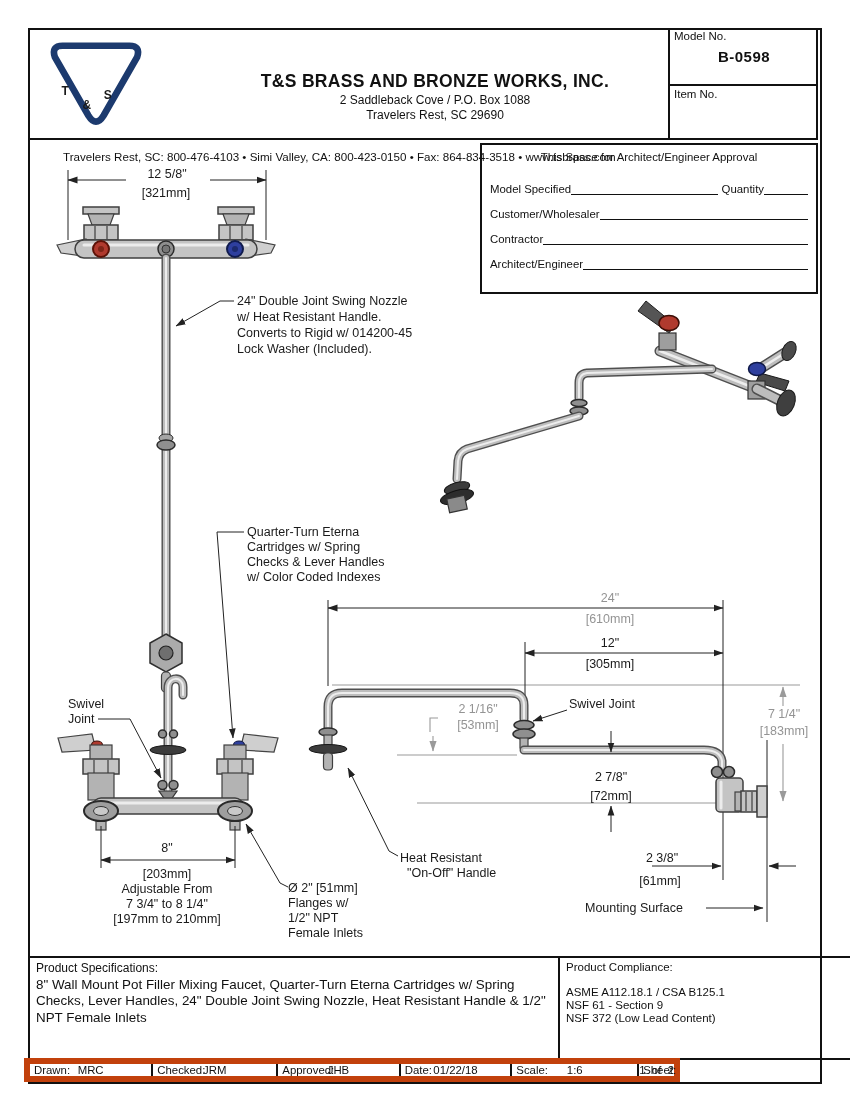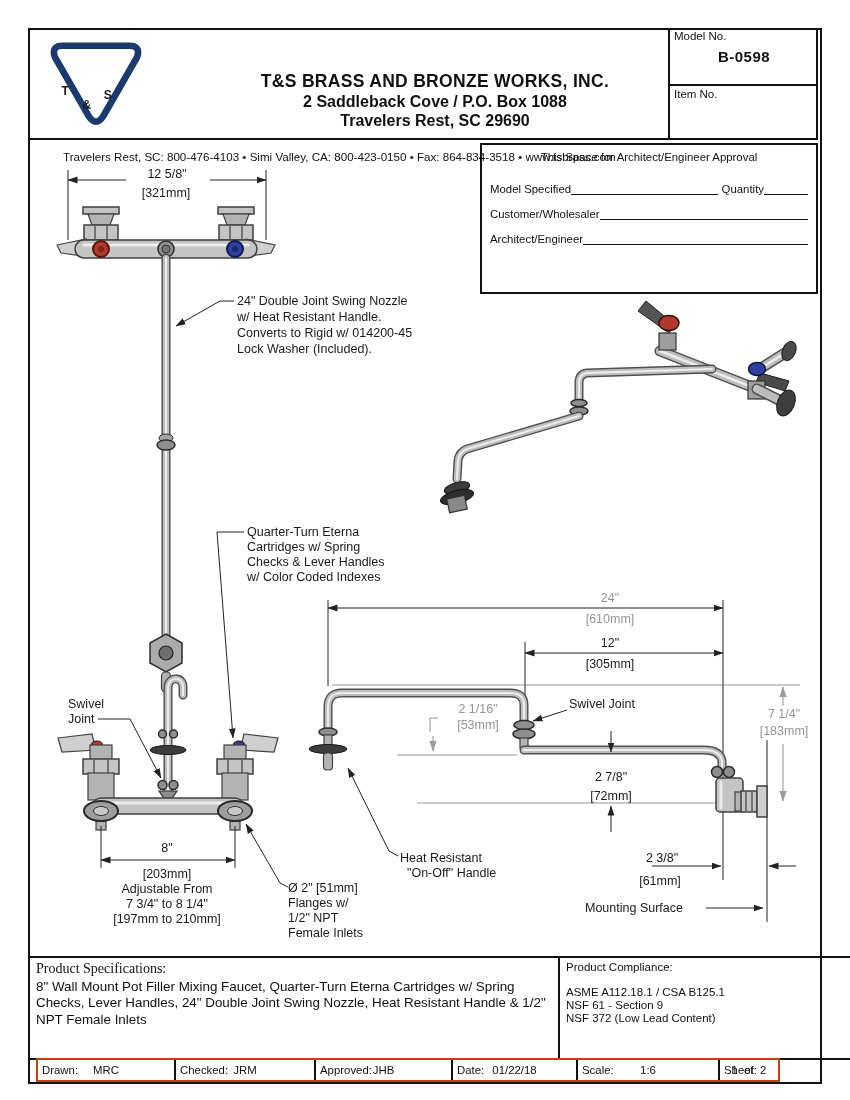--- a/index.html
+++ b/index.html
@@ -3,39 +3,39 @@
 <meta charset="utf-8">
 <style>
   html,body{margin:0;padding:0;background:#fff;}
   #page{position:relative;width:850px;height:1100px;background:#fff;font-family:"Liberation Sans",sans-serif;color:#111;overflow:hidden;}
   .abs{position:absolute;}
   #page-border{left:28px;top:28px;width:790px;height:1052px;border:2px solid #111;}
   
   #header-box{left:28px;top:28px;width:790px;height:112px;border:2px solid #111;box-sizing:border-box;}
   #company-block{left:165px;top:41px;width:480px;text-align:center;}
   #company-name{font-size:17.5px;font-weight:bold;letter-spacing:.3px;}
-  .addr{font-size:16px;font-weight:bold;margin-top:1px;}
+  .addr{font-size:12px;font-weight:normal;margin-top:1px;}
   #contact-line{left:33px;top:120px;width:635px;font-size:11.6px;}
   #model-box{left:668px;top:28px;width:150px;height:112px;border-left:2px solid #111;box-sizing:border-box;}
   .mb-cell{position:relative;box-sizing:border-box;padding:2px 4px;font-size:11.5px;}
   #model-cell{height:58px;border-bottom:2px solid #111;}
   #model-value{text-align:center;font-size:15px;font-weight:bold;margin-top:6px;letter-spacing:.5px;}
   
   #approval-box{left:480px;top:143px;width:338px;height:151px;border:2px solid #111;box-sizing:border-box;padding:6px 8px 4px 8px;font-size:11.4px;background:transparent;}
   #approval-title{text-align:center;margin-bottom:7px;}
   .arow{display:flex;align-items:flex-end;height:25px;}
   .ul{border-bottom:1px solid #111;height:12px;}
   
   #specs-box{left:28px;top:956px;width:532px;height:104px;border:2px solid #111;box-sizing:border-box;padding:3px 6px;}
-  #specs-title{font-size:14px;font-family:Liberation Serif, serif;}
+  #specs-title{font-size:12px;}
   #specs-text{font-size:13.4px;line-height:1.22;margin-top:2px;}
   #compliance-box{left:558px;top:956px;width:308px;height:104px;border:2px solid #111;border-left-width:2px;box-sizing:border-box;padding:3px 6px;font-size:11.5px;}
   .comp-line{margin-top:1px;}
   #comp-gap{height:12px;}
-  #titleblock{left:36px;top:1058px;width:744px;height:24px;border:2px solid #c2410c;box-sizing:border-box;display:flex;}
+  #titleblock{left:24px;top:1058px;width:656px;height:24px;border:6px solid #c2410c;box-sizing:border-box;display:flex;}
   .tcell{position:relative;display:flex;align-items:center;justify-content:center;border-right:2px solid #111;box-sizing:border-box;font-size:11.4px;}
   .tcell:last-child{border-right:none;}
   .tlabel{position:absolute;left:4px;}
   
   #drawing{left:30px;top:140px;}
   svg text{font-family:"Liberation Sans",sans-serif;font-size:12.5px;fill:#1a1a1a;}
   svg text.tg{fill:#949494;}
   svg text.mid{text-anchor:middle;}
   .p1{stroke:#4f4f4f;stroke-width:9;fill:none;stroke-linecap:round;}
   .p2{stroke:#bdbdbd;stroke-width:6.2;fill:none;stroke-linecap:round;}
@@ -327,20 +327,24 @@
       <span>Model Specified</span>
       <span class="ul" style="flex:1"></span>
       <span style="padding-left:4px">Quantity</span>
       <span class="ul" style="width:44px"></span>
     </div>
     <div class="arow">
       <span>Customer/Wholesaler</span>
       <span class="ul" style="flex:1"></span>
     </div>
     <div class="arow">
+      <span>Contractor</span>
+      <span class="ul" style="flex:1"></span>
+    </div>
+    <div class="arow">
       <span>Architect/Engineer</span>
       <span class="ul" style="flex:1"></span>
     </div>
   </div>
 
   <div id="specs-box" class="abs">
     <div id="specs-title">Product Specifications:</div>
     <div id="specs-text">8" Wall Mount Pot Filler Mixing Faucet, Quarter-Turn Eterna Cartridges w/ Spring Checks, Lever Handles, 24" Double Joint Swing Nozzle, Heat Resistant Handle &amp; 1/2" NPT Female Inlets</div>
   </div>
   <div id="compliance-box" class="abs">

